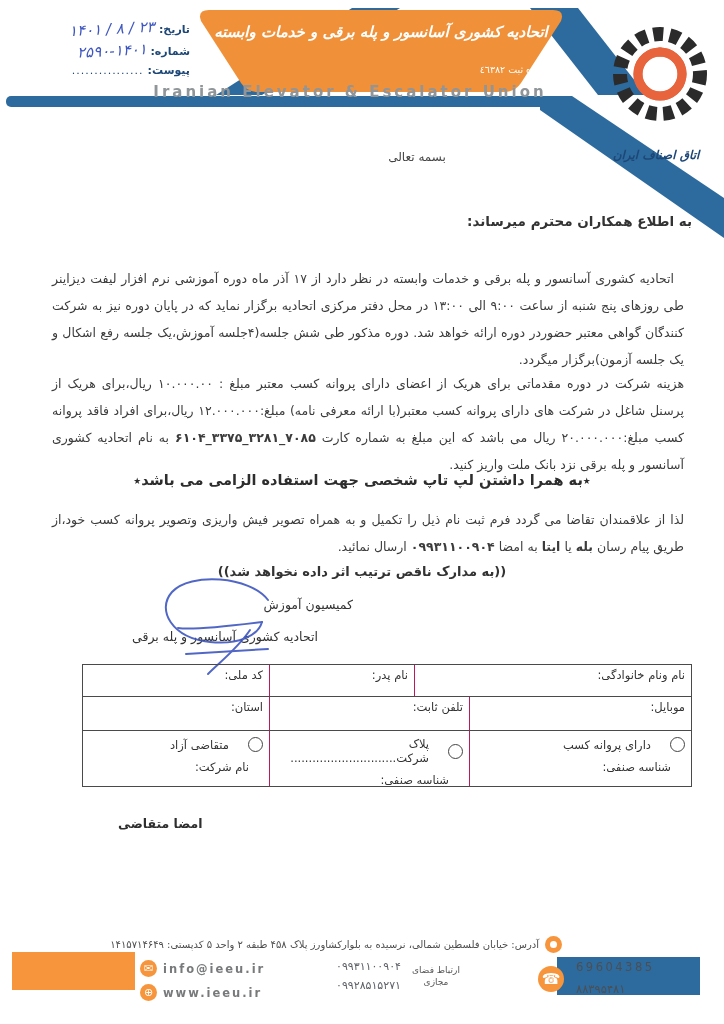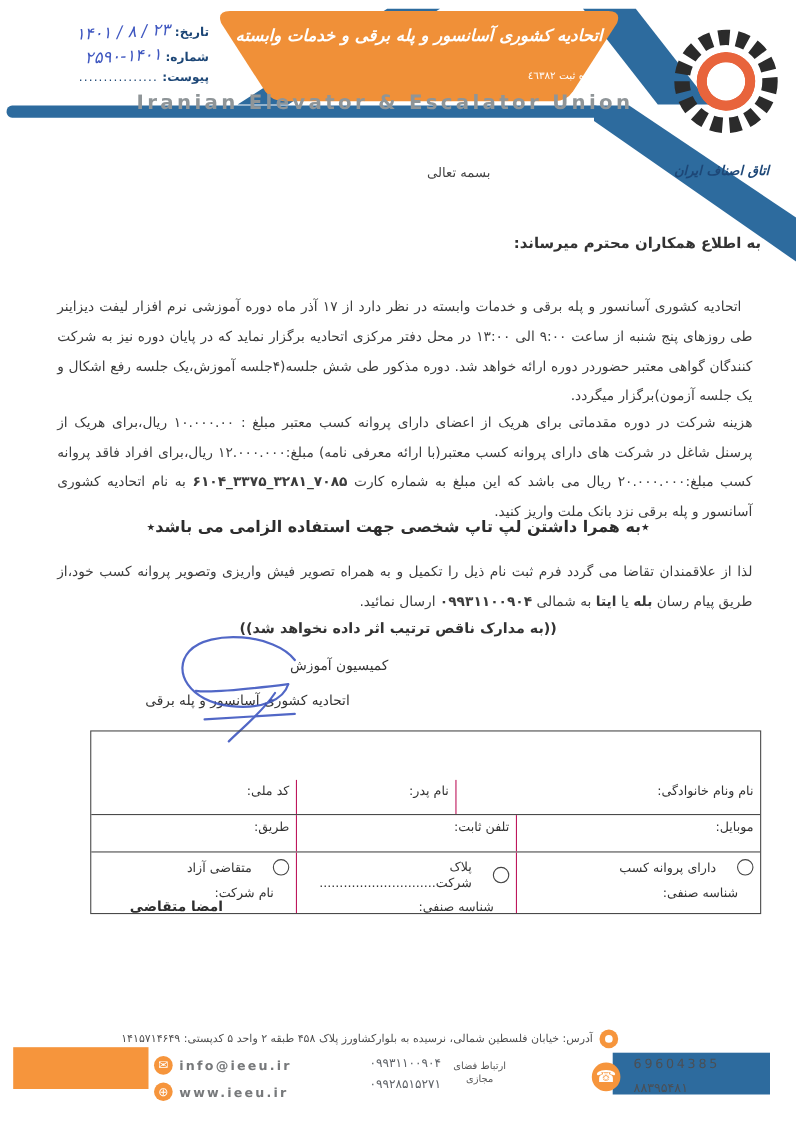--- a/index.html
+++ b/index.html
@@ -7,21 +7,21 @@
   .abs{position:absolute;}
   
   #hdr-svg{left:0;top:0;}
   .meta{left:10px;top:20px;width:180px;direction:rtl;}
   .meta-row{display:flex;align-items:center;gap:4px;margin-bottom:4px;}
   .meta-label{color:#1d4777;font-size:11px;font-weight:bold;white-space:nowrap;}
   .handwrite{color:#3f57c0;font-size:15px;font-style:italic;white-space:nowrap;transform:rotate(-3deg);letter-spacing:1px;}
   .meta-dots{color:#1d4777;font-size:11px;letter-spacing:1px;}
   .banner-fa{left:210px;top:22px;width:342px;text-align:center;color:#ffffff;font-weight:bold;font-style:italic;font-size:15px;direction:rtl;line-height:20px;}
   .banner-reg{left:210px;top:64px;width:342px;color:#ffffff;font-size:9.5px;direction:rtl;}
-  .en-name{left:90px;top:83px;width:520px;text-align:center;color:#8f9598;font-weight:bold;font-size:18px;letter-spacing:3px;white-space:nowrap;}
+  .en-name{left:90px;top:83px;width:520px;text-align:center;color:#8f9598;font-weight:bold;font-size:15px;letter-spacing:3px;white-space:nowrap;}
   .logo-caption{left:596px;top:148px;width:120px;text-align:center;color:#1d4777;font-weight:bold;font-style:italic;font-size:12px;direction:rtl;white-space:nowrap;}
   
   .bismillah{left:110px;top:150px;width:614px;text-align:center;font-size:12px;color:#444;direction:rtl;}
   .salutation{right:32px;top:213px;font-size:13.5px;font-weight:bold;color:#333;direction:rtl;}
   .para{left:52px;width:632px;direction:rtl;text-align:justify;font-size:12.5px;line-height:27px;color:#3c3c3c;}
   #p1{top:265px;text-indent:10px;}
   #p2{top:370px;}
   .laptop-note{left:0;top:472px;width:724px;text-align:center;font-size:14.5px;font-weight:bold;color:#2d2d2d;direction:rtl;}
   #p3{top:506px;}
   .docs-note{left:0;top:564px;width:724px;text-align:center;font-size:13px;font-weight:bold;color:#333;direction:rtl;}
@@ -29,21 +29,21 @@
   .ltrnum{direction:ltr;unicode-bidi:isolate;}
   
   .sig1{left:153px;top:597px;width:200px;font-size:12.5px;color:#333;direction:rtl;}
   .sig2{left:105px;top:629px;width:240px;text-align:center;font-size:12.5px;color:#333;direction:rtl;}
   
   .ftable{left:82px;top:664px;width:610px;direction:rtl;border:1px solid #4a4a4a;box-sizing:border-box;font-size:11.5px;color:#333;}
   .frow{display:flex;}
   .frow + .frow{border-top:1px solid #4a4a4a;}
   .fcell{box-sizing:border-box;padding:3px 6px 0 0;border-left:1px solid #be185d;}
   .fcell:last-child{border-left:none;flex:1;}
-  .r12{height:31px;margin-top:44px;}
+  .r12{height:31px;}
   .r2h{height:33px;}
   .r3h{height:55px;padding-top:6px;}
   .optline{display:flex;align-items:center;gap:19px;}
   .radio{width:13px;height:13px;border:1.3px solid #444;border-radius:50%;flex:0 0 auto;background:#fff;}
   .sublabel{margin-top:8px;padding-right:14px;}
   .signer{left:118px;top:816px;font-size:12.5px;font-weight:bold;color:#2e2e2e;direction:rtl;}
   
   .f-orange{left:12px;top:952px;width:123px;height:38px;background:#f6953c;}
   .f-blue{left:557px;top:957px;width:143px;height:38px;background:#2d6b9e;}
   .f-address{left:130px;top:936px;width:432px;display:flex;direction:rtl;align-items:center;gap:6px;font-size:10px;color:#4d4d4d;white-space:nowrap;}
@@ -109,21 +109,21 @@
 
 <div id="p1" class="abs para">اتحادیه کشوری آسانسور و پله برقی و خدمات وابسته در نظر دارد از ۱۷ آذر ماه دوره آموزشی نرم افزار لیفت دیزاینر طی روزهای پنج شنبه از ساعت ۹:۰۰ الی ۱۳:۰۰ در محل دفتر مرکزی اتحادیه برگزار نماید که در پایان دوره نیز به شرکت کنندگان گواهی معتبر حضوردر دوره ارائه خواهد شد. دوره مذکور طی شش جلسه(۴جلسه آموزش،یک جلسه رفع اشکال و یک جلسه آزمون)برگزار میگردد.</div>
 
 <div id="p2" class="abs para">
   <span>هزینه شرکت در دوره مقدماتی برای هریک از اعضای دارای پروانه کسب معتبر مبلغ : ۱۰.۰۰۰.۰۰ ریال،برای هریک از پرسنل شاغل در شرکت های دارای پروانه کسب معتبر(با ارائه معرفی نامه) مبلغ:۱۲.۰۰۰.۰۰۰ ریال،برای افراد فاقد پروانه کسب مبلغ:۲۰.۰۰۰.۰۰۰ ریال می باشد که این مبلغ به شماره کارت </span><span class="ltrnum bold">۶۱۰۴_۳۳۷۵_۳۲۸۱_۷۰۸۵</span><span> به نام اتحادیه کشوری آسانسور و پله برقی نزد بانک ملت واریز کنید.</span>
 </div>
 
 <div class="abs laptop-note">٭به همرا داشتن لپ تاپ شخصی جهت استفاده الزامی می باشد٭</div>
 
 <div id="p3" class="abs para">
-  <span>لذا از علاقمندان تقاضا می گردد فرم ثبت نام ذیل را تکمیل و به همراه تصویر فیش واریزی وتصویر پروانه کسب خود،از طریق پیام رسان </span><span class="bold">بله</span><span> یا </span><span class="bold">ایتا</span><span> به شمالی </span><span class="bold">۰۹۹۳۱۱۰۰۹۰۴</span><span> ارسال نمائید.</span>
+  <span>لذا از علاقمندان تقاضا می گردد فرم ثبت نام ذیل را تکمیل و به همراه تصویر فیش واریزی وتصویر پروانه کسب خود،از طریق پیام رسان </span><span class="bold">بله</span><span> یا </span><span class="bold">ایتا</span><span> به امضا </span><span class="bold">۰۹۹۳۱۱۰۰۹۰۴</span><span> ارسال نمائید.</span>
 </div>
 
 <div class="abs docs-note">((به مدارک ناقص ترتیب اثر داده نخواهد شد))</div>
 
 <div class="abs sig1">کمیسیون آموزش</div>
 <div class="abs sig2">اتحادیه کشوری آسانسور و پله برقی</div>
 <svg class="abs" style="left:150px;top:570px;" width="160" height="110" viewBox="0 0 160 110">
   <g fill="none" stroke="#3f57c0" stroke-width="2" stroke-linecap="round" opacity="0.9">
     <path d="M118,30 C100,6 40,2 22,22 C6,40 22,68 60,72 C88,75 108,66 112,52"></path>
     <path d="M112,52 C80,56 40,60 28,58"></path>
@@ -134,21 +134,21 @@
 
 <div class="abs ftable">
   <div class="frow">
     <div class="fcell r12" style="flex:0 0 277px;">نام ونام خانوادگی:</div>
     <div class="fcell r12" style="flex:0 0 145px;">نام پدر:</div>
     <div class="fcell r12">کد ملی:</div>
   </div>
   <div class="frow">
     <div class="fcell r2h" style="flex:0 0 222px;">موبایل:</div>
     <div class="fcell r2h" style="flex:0 0 200px;">تلفن ثابت:</div>
-    <div class="fcell r2h">طریق:</div>
+    <div class="fcell r2h">استان:</div>
   </div>
   <div class="frow">
     <div class="fcell r3h" style="flex:0 0 222px;">
       <div class="optline">
         <span class="radio"></span>
         <span>دارای پروانه کسب</span>
       </div>
       <div class="sublabel">شناسه صنفی:</div>
     </div>
     <div class="fcell r3h" style="flex:0 0 200px;">

